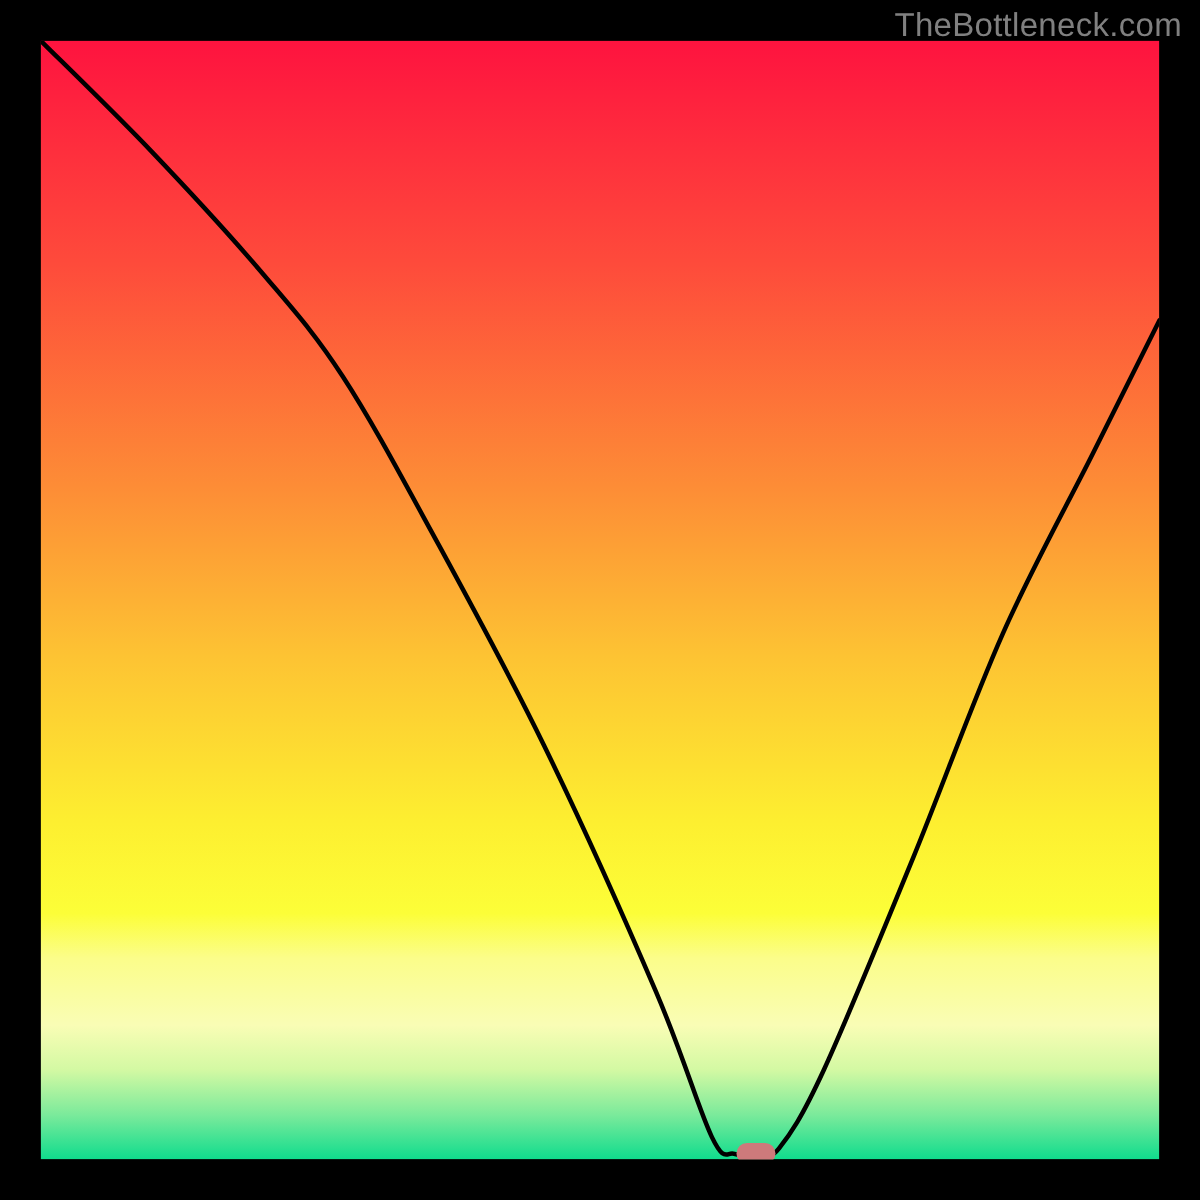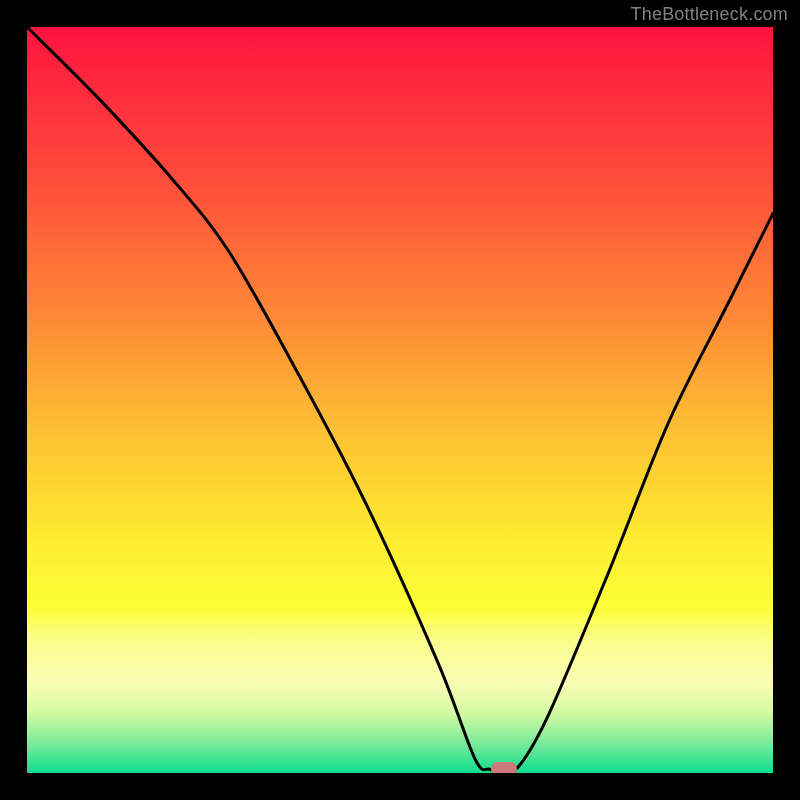--- a/index.html
+++ b/index.html
@@ -33,21 +33,21 @@
   }
   .curve-svg {
     position: absolute;
     inset: 0;
   }
   .watermark {
     position: absolute;
     top: 4px;
     right: 12px;
     color: #808080;
-    font-size: 18px;
+    font-size: 22px;
     font-weight: 500;
     letter-spacing: 0.2px;
   }
   .marker {
     position: absolute;
     width: 26px;
     height: 14px;
     border-radius: 7px;
     background: #cd7a7b;
     transform: translate(-50%, -50%);

